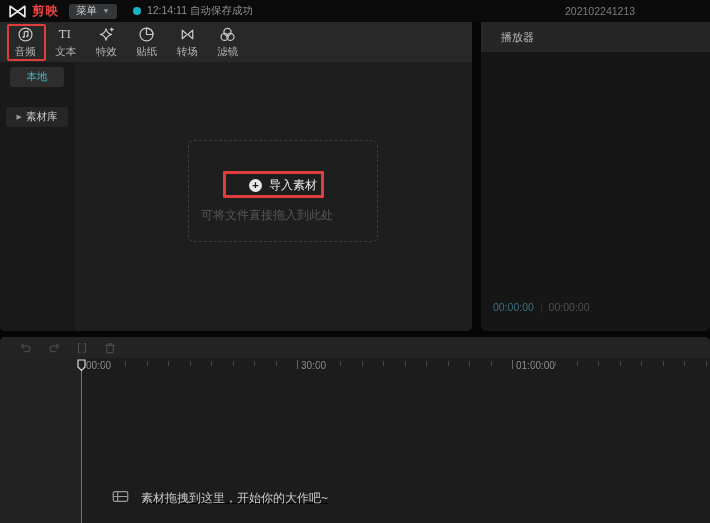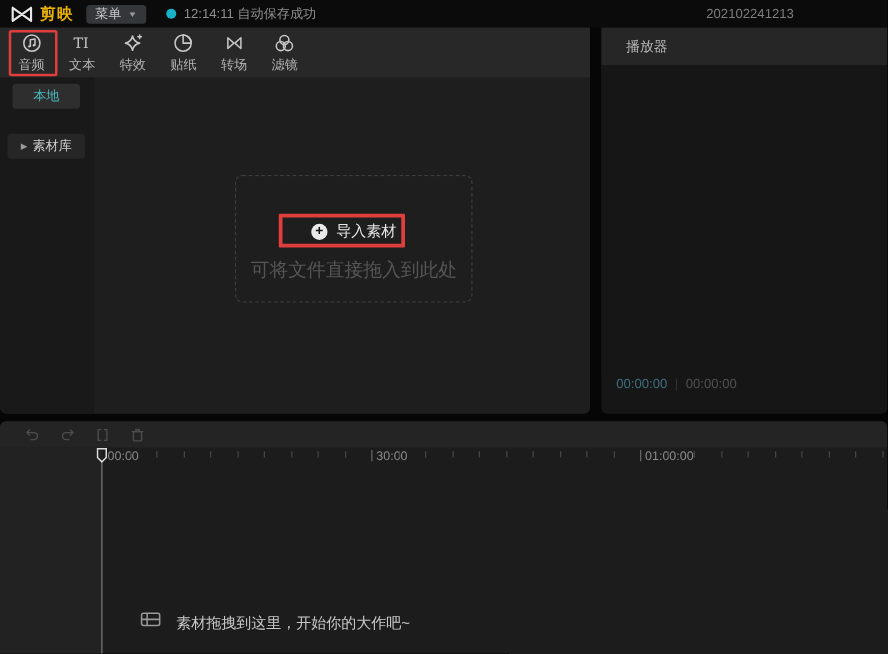--- a/index.html
+++ b/index.html
@@ -4,21 +4,21 @@
 <style>
   * { margin:0; padding:0; box-sizing:border-box; }
   html,body { width:710px; height:523px; background:#050505; overflow:hidden;
     font-family:"Liberation Sans", sans-serif; }
   .screen { position:relative; width:710px; height:523px; background:#060606; }
 
   
   .header { position:absolute; left:0; top:0; width:710px; height:22px;
     background:#0b0b0c; display:flex; align-items:center; }
   .logo { margin-left:8px; display:flex; align-items:center; }
-  .app-name { color:#eab308; font-size:12.5px; font-weight:bold; margin-left:5px; letter-spacing:1px; }
+  .app-name { color:#ef4444; font-size:12.5px; font-weight:bold; margin-left:5px; letter-spacing:1px; }
   .menu-btn { margin-left:10px; background:#34373a; border-radius:3px; height:15px;
     padding:0 7px; display:flex; align-items:center; gap:5px; color:#c9c9c9; font-size:10.5px; cursor:pointer; }
   .menu-chevron { font-size:8px; color:#9a9a9a; transform:scaleY(0.8); }
   .status { margin-left:16px; display:flex; align-items:center; gap:6px; }
   .status-dot { width:8px; height:8px; border-radius:50%; background:#17b3c9; }
   .status-text { color:#8f8f8f; font-size:10.5px; }
   .project-id { position:absolute; left:565px; top:0; height:22px; line-height:22px;
     color:#7d7d7d; font-size:10.5px; }
 
   
@@ -48,22 +48,22 @@
   .media-content { position:absolute; left:75px; top:40px; width:397px; height:269px; background:#1e1e1e; }
   .dropzone { position:absolute; left:113px; top:78px; width:190px; height:102px;
     border:1px dashed #3d3d3d; border-radius:6px; }
   .import-row { position:absolute; left:0; top:34px; width:100%; height:20px; display:flex;
     align-items:center; justify-content:center; gap:7px; cursor:pointer; }
   .plus-circle { width:13px; height:13px; border-radius:50%; background:#e9e9e9; color:#141414;
     font-size:11px; font-weight:bold; line-height:12px; text-align:center; }
   .import-label { color:#e9e9e9; font-size:12px; }
   .import-annotation { position:absolute; left:34px; top:30px; width:101px; height:27px;
     border:3px solid #e03d3d; border-radius:1px; pointer-events:none; z-index:5; }
-  .drop-hint { position:absolute; left:0; top:66px; width:100%; text-align:center;
-    color:#565656; font-size:15px; }
+  .drop-hint { position:absolute; left:12px; top:66px; width:100%; 
+    color:#565656; font-size:12px; }
 
   
   .player-panel { position:absolute; left:481px; top:22px; width:229px; height:309px;
     background:#161616; border-radius:0 0 5px 5px; overflow:hidden; }
   .player-header { position:absolute; left:0; top:0; width:100%; height:30px; background:#262627;
     display:flex; align-items:center; padding-left:20px; color:#b9b9b9; font-size:11px; }
   .player-stage { position:absolute; left:0; top:30px; width:100%; height:250px; background:#161616; }
   .player-controls { position:absolute; left:0; bottom:10px; width:100%; height:20px;
     display:flex; align-items:flex-start; padding:0 12px; font-size:10.5px; }
   .time-current { color:#3e6e7e; }
@@ -78,21 +78,21 @@
   .tl-btn { width:16px; height:16px; display:flex; align-items:center; justify-content:center; cursor:pointer; }
   .tl-btn svg { stroke:#4d4d4d; stroke-width:1.4; fill:none; stroke-linecap:round; stroke-linejoin:round; }
   .tl-gutter { position:absolute; left:0; top:21px; width:82px; height:165px; background:#222222; }
   .ruler { position:absolute; left:0; top:21px; width:710px; height:16px; }
   .tick { position:absolute; top:3px; width:1px; height:5px; background:#454545; }
   .tick.major { top:2px; height:9px; background:#666; }
   .ruler-label { position:absolute; top:2px; color:#8c8c8c; font-size:10px; white-space:nowrap; }
   .playhead-line { position:absolute; left:81px; top:33px; width:1px; height:153px;
     background:rgba(255,255,255,0.38); }
   .playhead-marker { position:absolute; left:77px; top:21px; cursor:grab; }
-  .empty-hint-row { position:absolute; left:112px; top:152px; display:flex; align-items:center; gap:12px; }
+  .empty-hint-row { position:absolute; left:112px; top:152px; display:flex; align-items:center; gap:12px;text-decoration:underline; }
   .empty-hint-text { color:#c8c8c8; font-size:12px; }
 </style>
 </head>
 <body>
 
 <div class="screen">
 
   <div class="header">
     <span class="logo">
       <svg width="19" height="15" viewBox="0 0 22 16">

